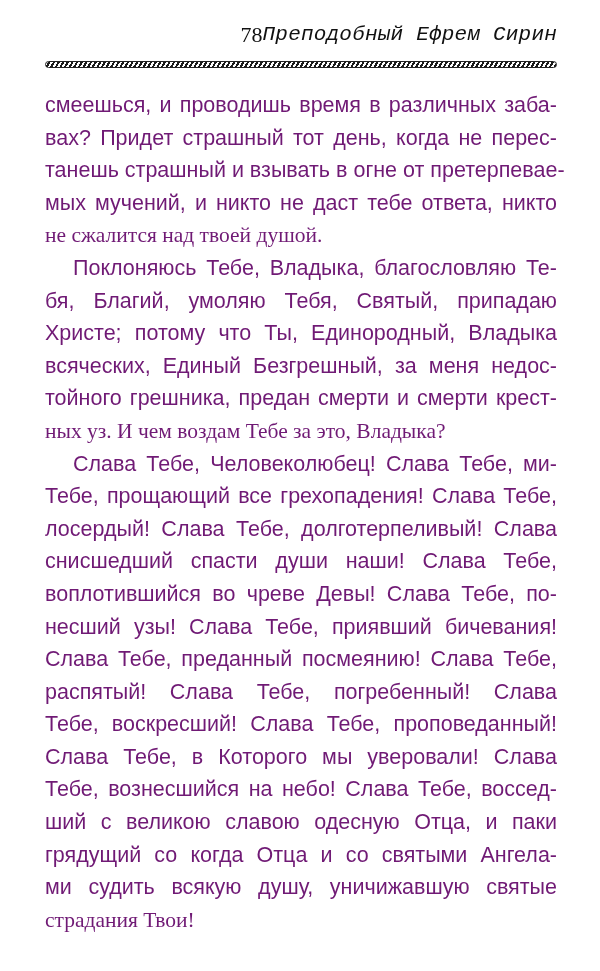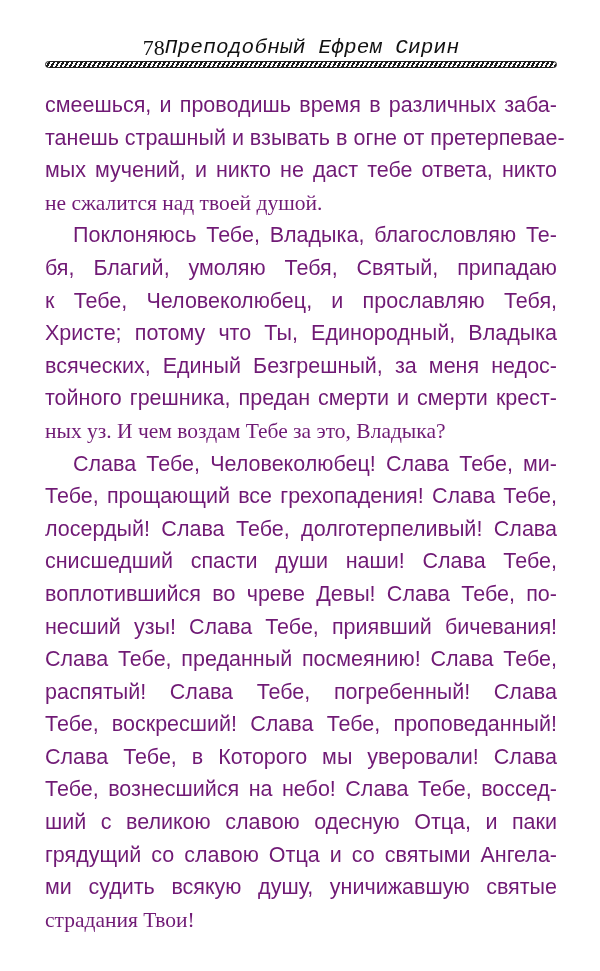--- a/index.html
+++ b/index.html
@@ -17,26 +17,26 @@
     }
     .page {
       position: absolute;
       left: 45px;
       top: 0;
       width: 512px;
       height: 971px;
     }
     .running-head {
       position: absolute;
-      top: 29px;
+      top: 16px;
       left: 0;
       width: 512px;
       height: 32px;
       display: flex;
-      justify-content: center;
+      justify-content: flex-end;
       align-items: flex-end;
     }
     .page-number {
       font-family: "Liberation Serif", serif;
       font-size: 22px;
       line-height: 26px;
       color: #111;
     }
     .running-title {
       font-family: Liberation Mono, monospace;
@@ -96,46 +96,46 @@
   <div class="running-head">
     <span class="page-number">78</span>
     <span class="running-title">Преподобный Ефрем Сирин</span>
   </div>
   <div class="rope-rule"></div>
 
   <div class="body-text">
 
     <div>
       <span class="line">смеешься, и проводишь время в различных заба-</span>
+      <span class="line">вах? Придет страшный тот день, когда не перес-</span>
       <span class="line">танешь страшный и взывать в огне от претерпевае-</span>
       <span class="line">мых мучений, и никто не даст тебе ответа, никто</span>
       <span class="line last">не сжалится над твоей душой.</span>
     </div>
 
     <div>
       <span class="line indent">Поклоняюсь Тебе, Владыка, благословляю Те-</span>
       <span class="line">бя, Благий, умоляю Тебя, Святый, припадаю</span>
-      <span class="line">к Тебе, Человеколюбец, и прославляю Тебя,</span>
       <span class="line">Христе; потому что Ты, Единородный, Владыка</span>
       <span class="line">всяческих, Единый Безгрешный, за меня недос-</span>
       <span class="line">тойного грешника, предан смерти и смерти крест-</span>
       <span class="line last">ных уз. И чем воздам Тебе за это, Владыка?</span>
     </div>
 
     <div>
       <span class="line indent">Слава Тебе, Человеколюбец! Слава Тебе, ми-</span>
       <span class="line">Тебе, прощающий все грехопадения! Слава Тебе,</span>
       <span class="line">лосердый! Слава Тебе, долготерпеливый! Слава</span>
       <span class="line">снисшедший спасти души наши! Слава Тебе,</span>
       <span class="line">воплотившийся во чреве Девы! Слава Тебе, по-</span>
       <span class="line">несший узы! Слава Тебе, приявший бичевания!</span>
       <span class="line">Слава Тебе, преданный посмеянию! Слава Тебе,</span>
       <span class="line">распятый! Слава Тебе, погребенный! Слава</span>
       <span class="line">Тебе, воскресший! Слава Тебе, проповеданный!</span>
       <span class="line">Слава Тебе, в Которого мы уверовали! Слава</span>
       <span class="line">Тебе, вознесшийся на небо! Слава Тебе, воссед-</span>
       <span class="line">ший с великою славою одесную Отца, и паки</span>
-      <span class="line">грядущий со славою Отца и со святыми Ангела-</span>
+      <span class="line">грядущий со когда Отца и со святыми Ангела-</span>
       <span class="line">ми судить всякую душу, уничижавшую святые</span>
       <span class="line last">страдания Твои!</span>
     </div>
   </div>
 </div>
 
 </body></html>

